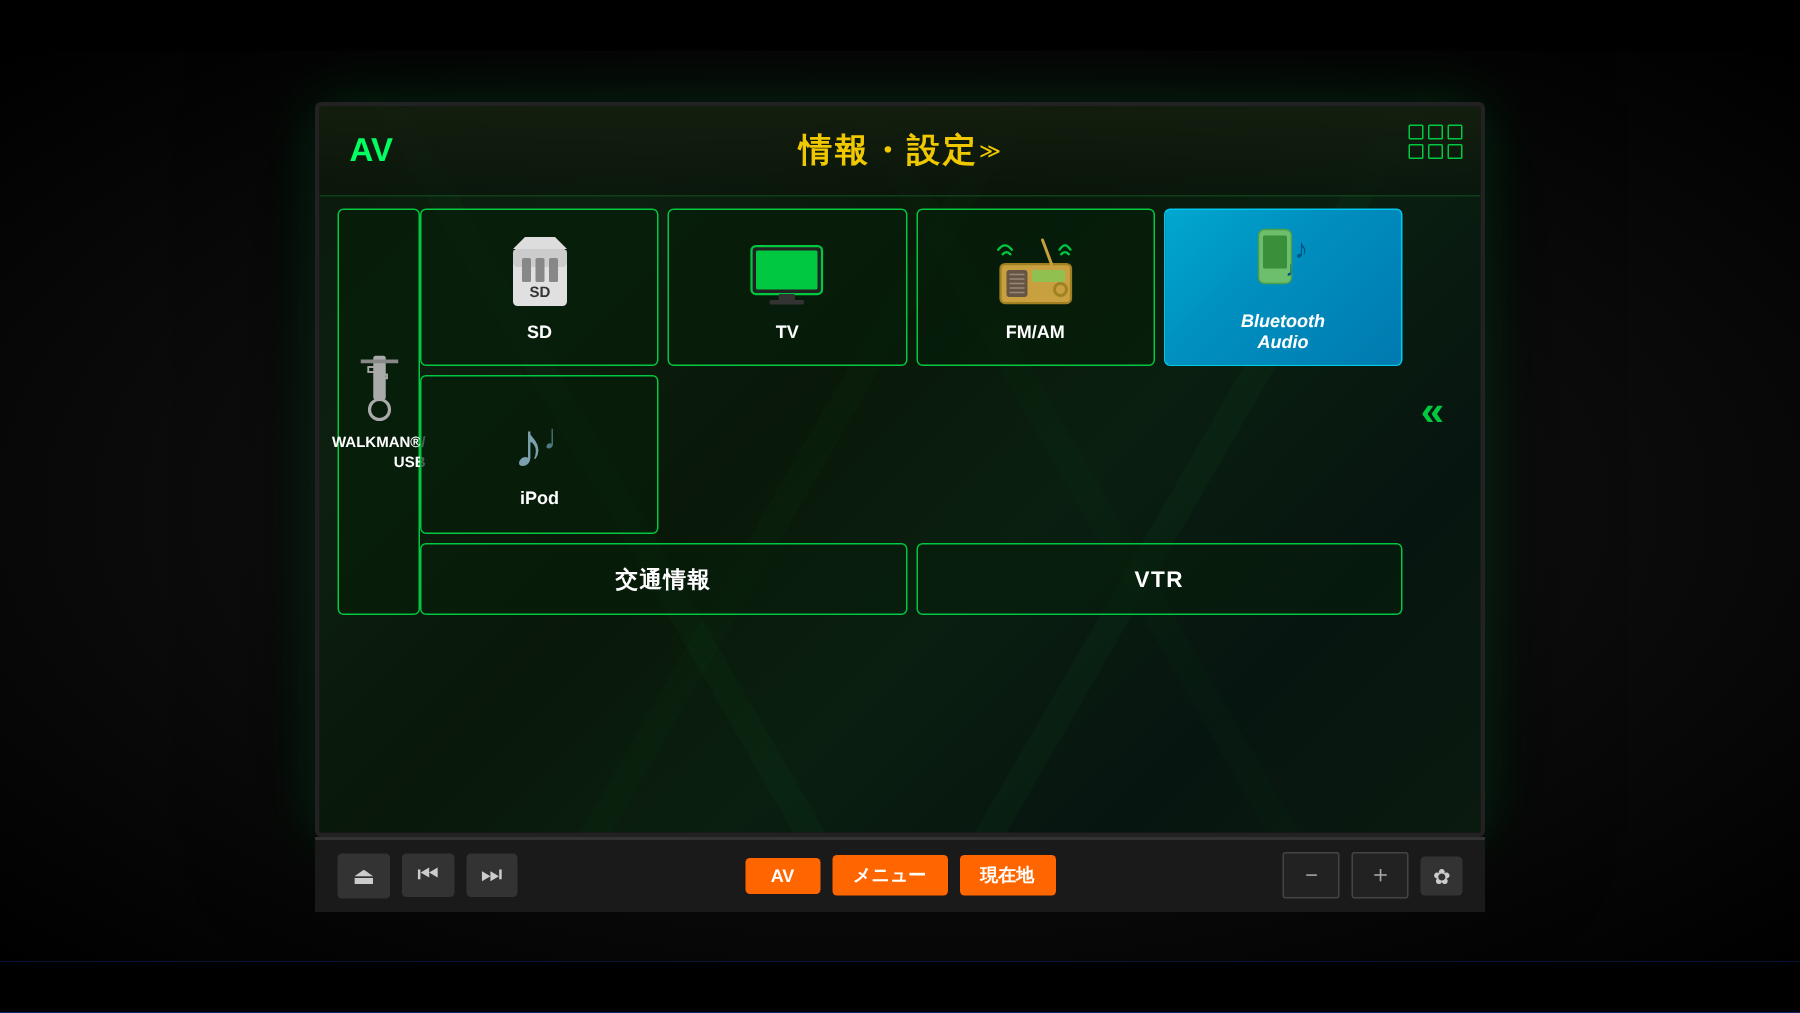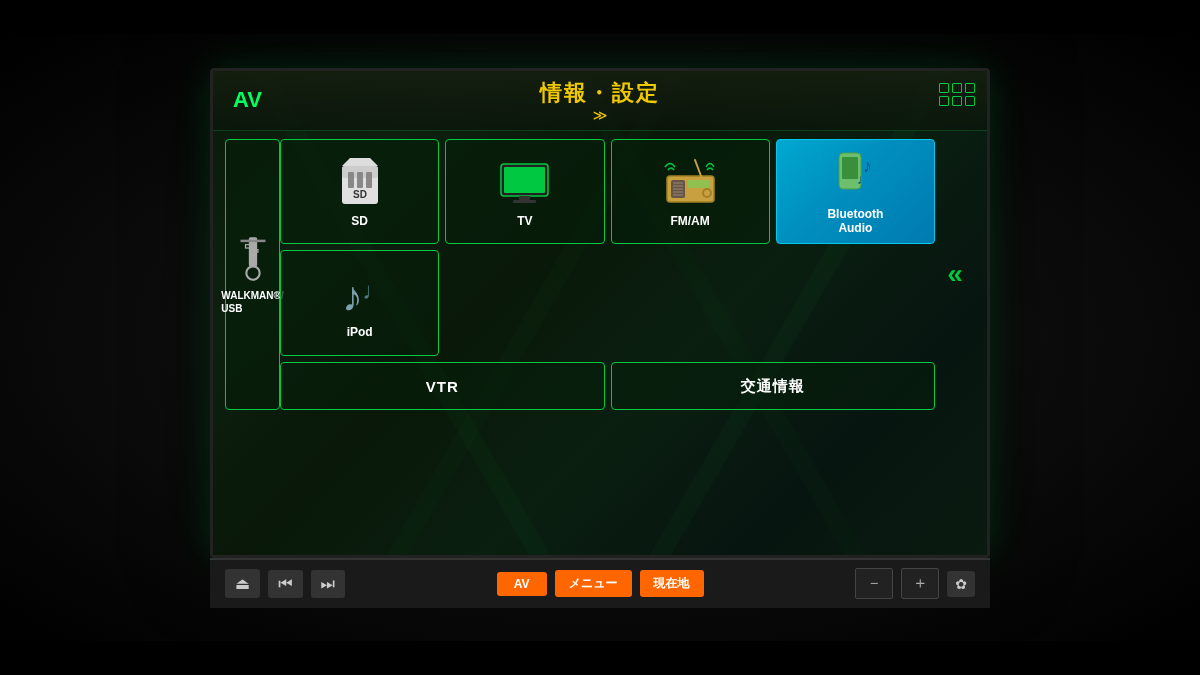--- a/index.html
+++ b/index.html
@@ -67,21 +67,20 @@
       display: flex;
       align-items: center;
       justify-content: center;
       height: 60px;
       background: linear-gradient(180deg, rgba(20,30,15,0.9) 0%, rgba(10,20,10,0.7) 100%);
       border-bottom: 1px solid rgba(0,200,80,0.2);
     }
 
     .header-title-area {
       display: flex;
-      flex-direction: column;
       align-items: center;
     }
 
     .header-title {
       color: #f0c800;
       font-size: 22px;
       font-weight: bold;
       letter-spacing: 2px;
     }
 
@@ -198,20 +197,21 @@
     .media-btn .btn-label {
       color: #fff;
       font-size: 12px;
       font-weight: bold;
       text-align: center;
       line-height: 1.2;
     }
 
     .media-btn.active .btn-label {
       color: #fff;
+      font-style: italic;
     }
 
     
     .walkman-btn {
       background: rgba(5, 30, 10, 0.7);
       border: 1.5px solid #00c840;
       border-radius: 4px;
       display: flex;
       flex-direction: column;
       align-items: center;
@@ -352,21 +352,21 @@
         <div class="walkman-btn">
           <svg class="usb-icon" viewBox="0 0 50 60">
             <rect x="20" y="5" width="10" height="35" fill="#aaa" rx="2"></rect>
             <rect x="10" y="8" width="30" height="3" fill="#888"></rect>
             <circle cx="25" cy="48" r="8" fill="none" stroke="#aaa" stroke-width="2.5"></circle>
             <line x1="25" y1="40" x2="25" y2="38" stroke="#aaa" stroke-width="2.5"></line>
 
             <rect x="16" y="14" width="8" height="4" fill="none" stroke="#aaa" stroke-width="1.5"></rect>
             <rect x="26" y="20" width="5" height="3" fill="none" stroke="#aaa" stroke-width="1.5"></rect>
           </svg>
-          <span class="btn-label" style="font-size:10px; white-space:pre-line; text-align:left;">WALKMAN®/<br>USB</span>
+          <span class="btn-label" style="font-size:10px; white-space:pre-line; text-align:right;">WALKMAN®/<br>USB</span>
         </div>
       </div>
 
       <div class="center-panel">
         <div class="media-grid">
 
           <div class="media-btn">
             <div class="icon-area">
               <svg width="48" height="52" viewBox="0 0 48 52">
                 <rect x="6" y="10" width="36" height="38" rx="3" fill="#e0e0e0"></rect>
@@ -451,24 +451,24 @@
                 <text x="28" y="30" font-size="24" fill="#6090a0" opacity="0.8">♩</text>
               </svg>
             </div>
             <span class="btn-label">iPod</span>
           </div>
 
         </div>
 
         <div class="bottom-row">
           <div class="bottom-btn">
+            <span>交通情報</span>
+          </div>
+          <div class="bottom-btn">
             <span>VTR</span>
-          </div>
-          <div class="bottom-btn">
-            <span>交通情報</span>
           </div>
         </div>
 
       </div>
 
       <div class="right-panel">
         <span class="chevron-right">«</span>
       </div>
 
     </div>

